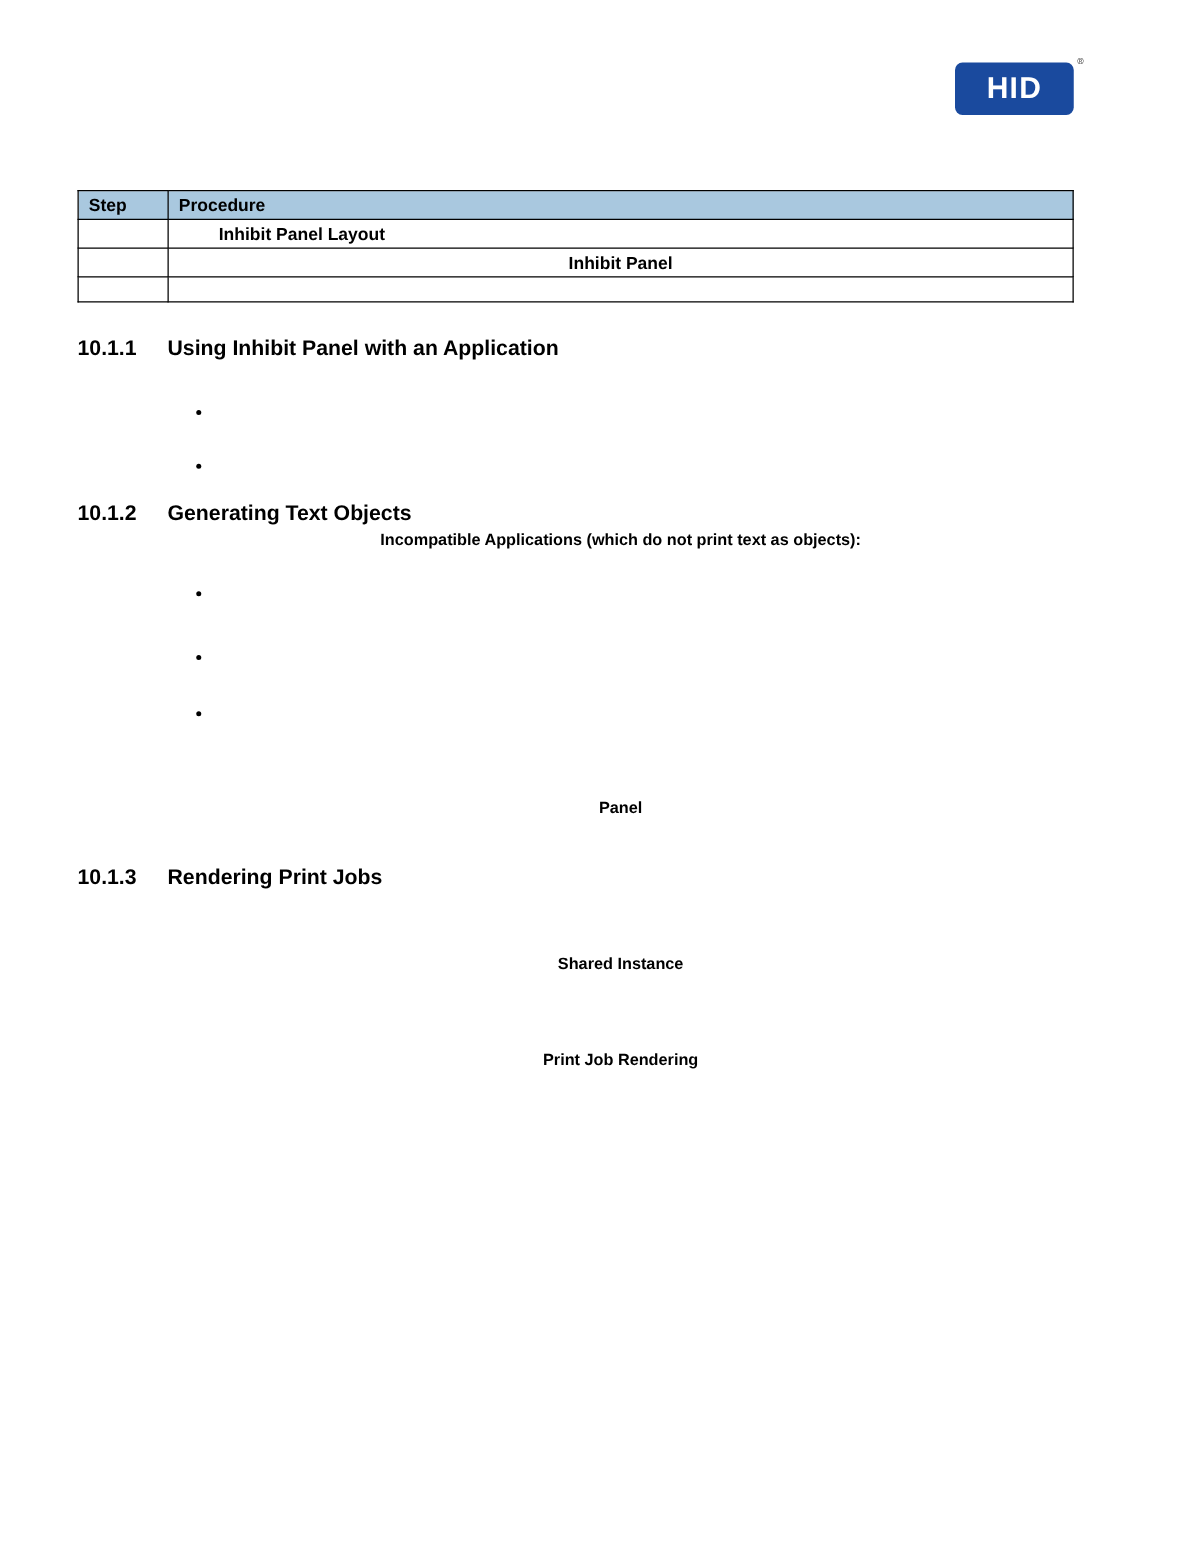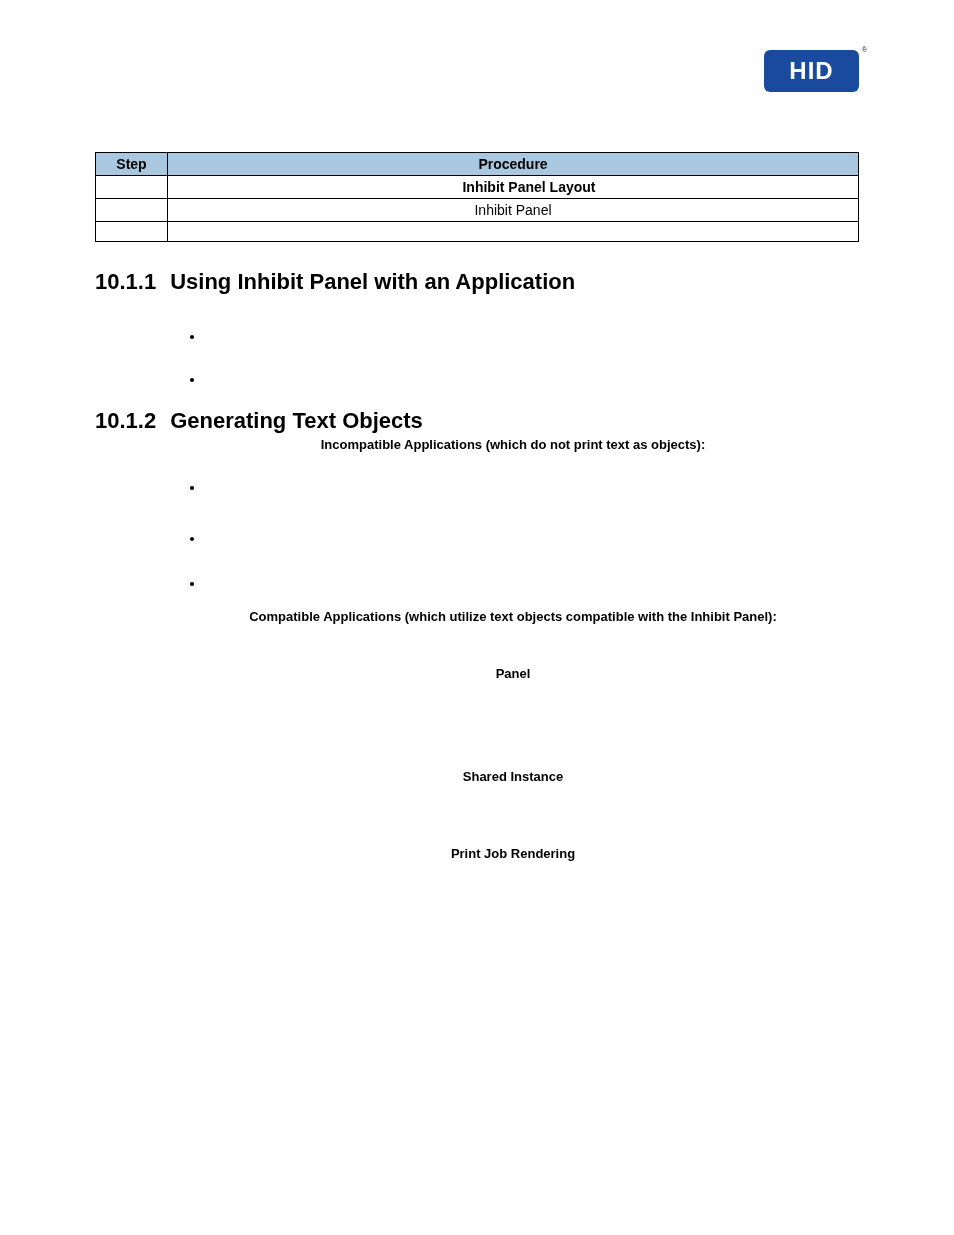--- a/index.html
+++ b/index.html
@@ -6,21 +6,21 @@
   html, body { margin: 0; padding: 0; }
   body {
     width: 954px;
     height: 1235px;
     background: #ffffff;
     font-family: Arial, Helvetica, sans-serif;
     color: #000000;
     position: relative;
   }
   .page {
-    padding: 50px 95px 60px 95px;
+    padding: 50px 95px 60px 62px;
   }
   .logo-row {
     display: flex;
     justify-content: flex-end;
     margin-bottom: 60px;
     position: relative;
   }
   .logo {
     width: 95px;
     height: 42px;
@@ -47,49 +47,49 @@
   }
   table.proc {
     width: 100%;
     border-collapse: collapse;
     margin-bottom: 26px;
   }
   table.proc th, table.proc td {
     border: 1px solid #000000;
     font-size: 14px;
     padding: 3px 8px;
-    text-align: center;
+    text-align: left;
   }
   table.proc th {
     background: #a9c8df;
     font-weight: 700;
   }
   table.proc th.step-col { width: 72px; }
   table.proc td.row1-proc {
     font-weight: 700;
     padding-left: 40px;
     height: 22px;
   }
   table.proc td.row2-step { height: 22px; }
   table.proc td.row2-proc {
-    font-weight: 400;
+    font-weight: 700;
     text-align: center;
     height: 22px;
   }
   table.proc td.row3 { height: 20px; }
 
   .sec {
     margin-top: 10px;
   }
   .sec-head {
     display: flex;
     gap: 14px;
     font-family: Verdana, Geneva, sans-serif;
     font-weight: 700;
-    font-size: 22px;
+    font-size: 17px;
     color: #000000;
     line-height: 1.3;
   }
   .sec-num { min-width: 58px; }
   .body-col {
     margin-left: 72px;
     font-size: 13px;
     color: #000000;
     text-align: center;
   }
@@ -173,27 +173,30 @@
       <span class="sec-num">10.1.2</span>
       <span>Generating Text Objects</span>
     </div>
     <div class="body-col">
       <div class="bold-line">Incompatible Applications (which do not print text as objects):</div>
       <ul class="bullets2">
         <li></li>
         <li></li>
         <li></li>
       </ul>
-      <div class="bold-line" style="margin-top:6px;">Compatible Applications (which utilize text objects compatible with the Inhibit Panel):</div>
       <div class="gap-md"></div>
       <div class="bold-line">Panel</div>
     </div>
   </div>
 
   <div class="sec" style="margin-top:38px;">
+    <div class="sec-head">
+      <span class="sec-num">10.1.3</span>
+      <span>Rendering Print Jobs</span>
+    </div>
     <div class="body-col">
       <div style="height:48px;"></div>
       <div class="bold-line">Shared Instance</div>
       <div style="height:60px;"></div>
       <div class="bold-line">Print Job Rendering</div>
     </div>
   </div>
 
 </div>
 

